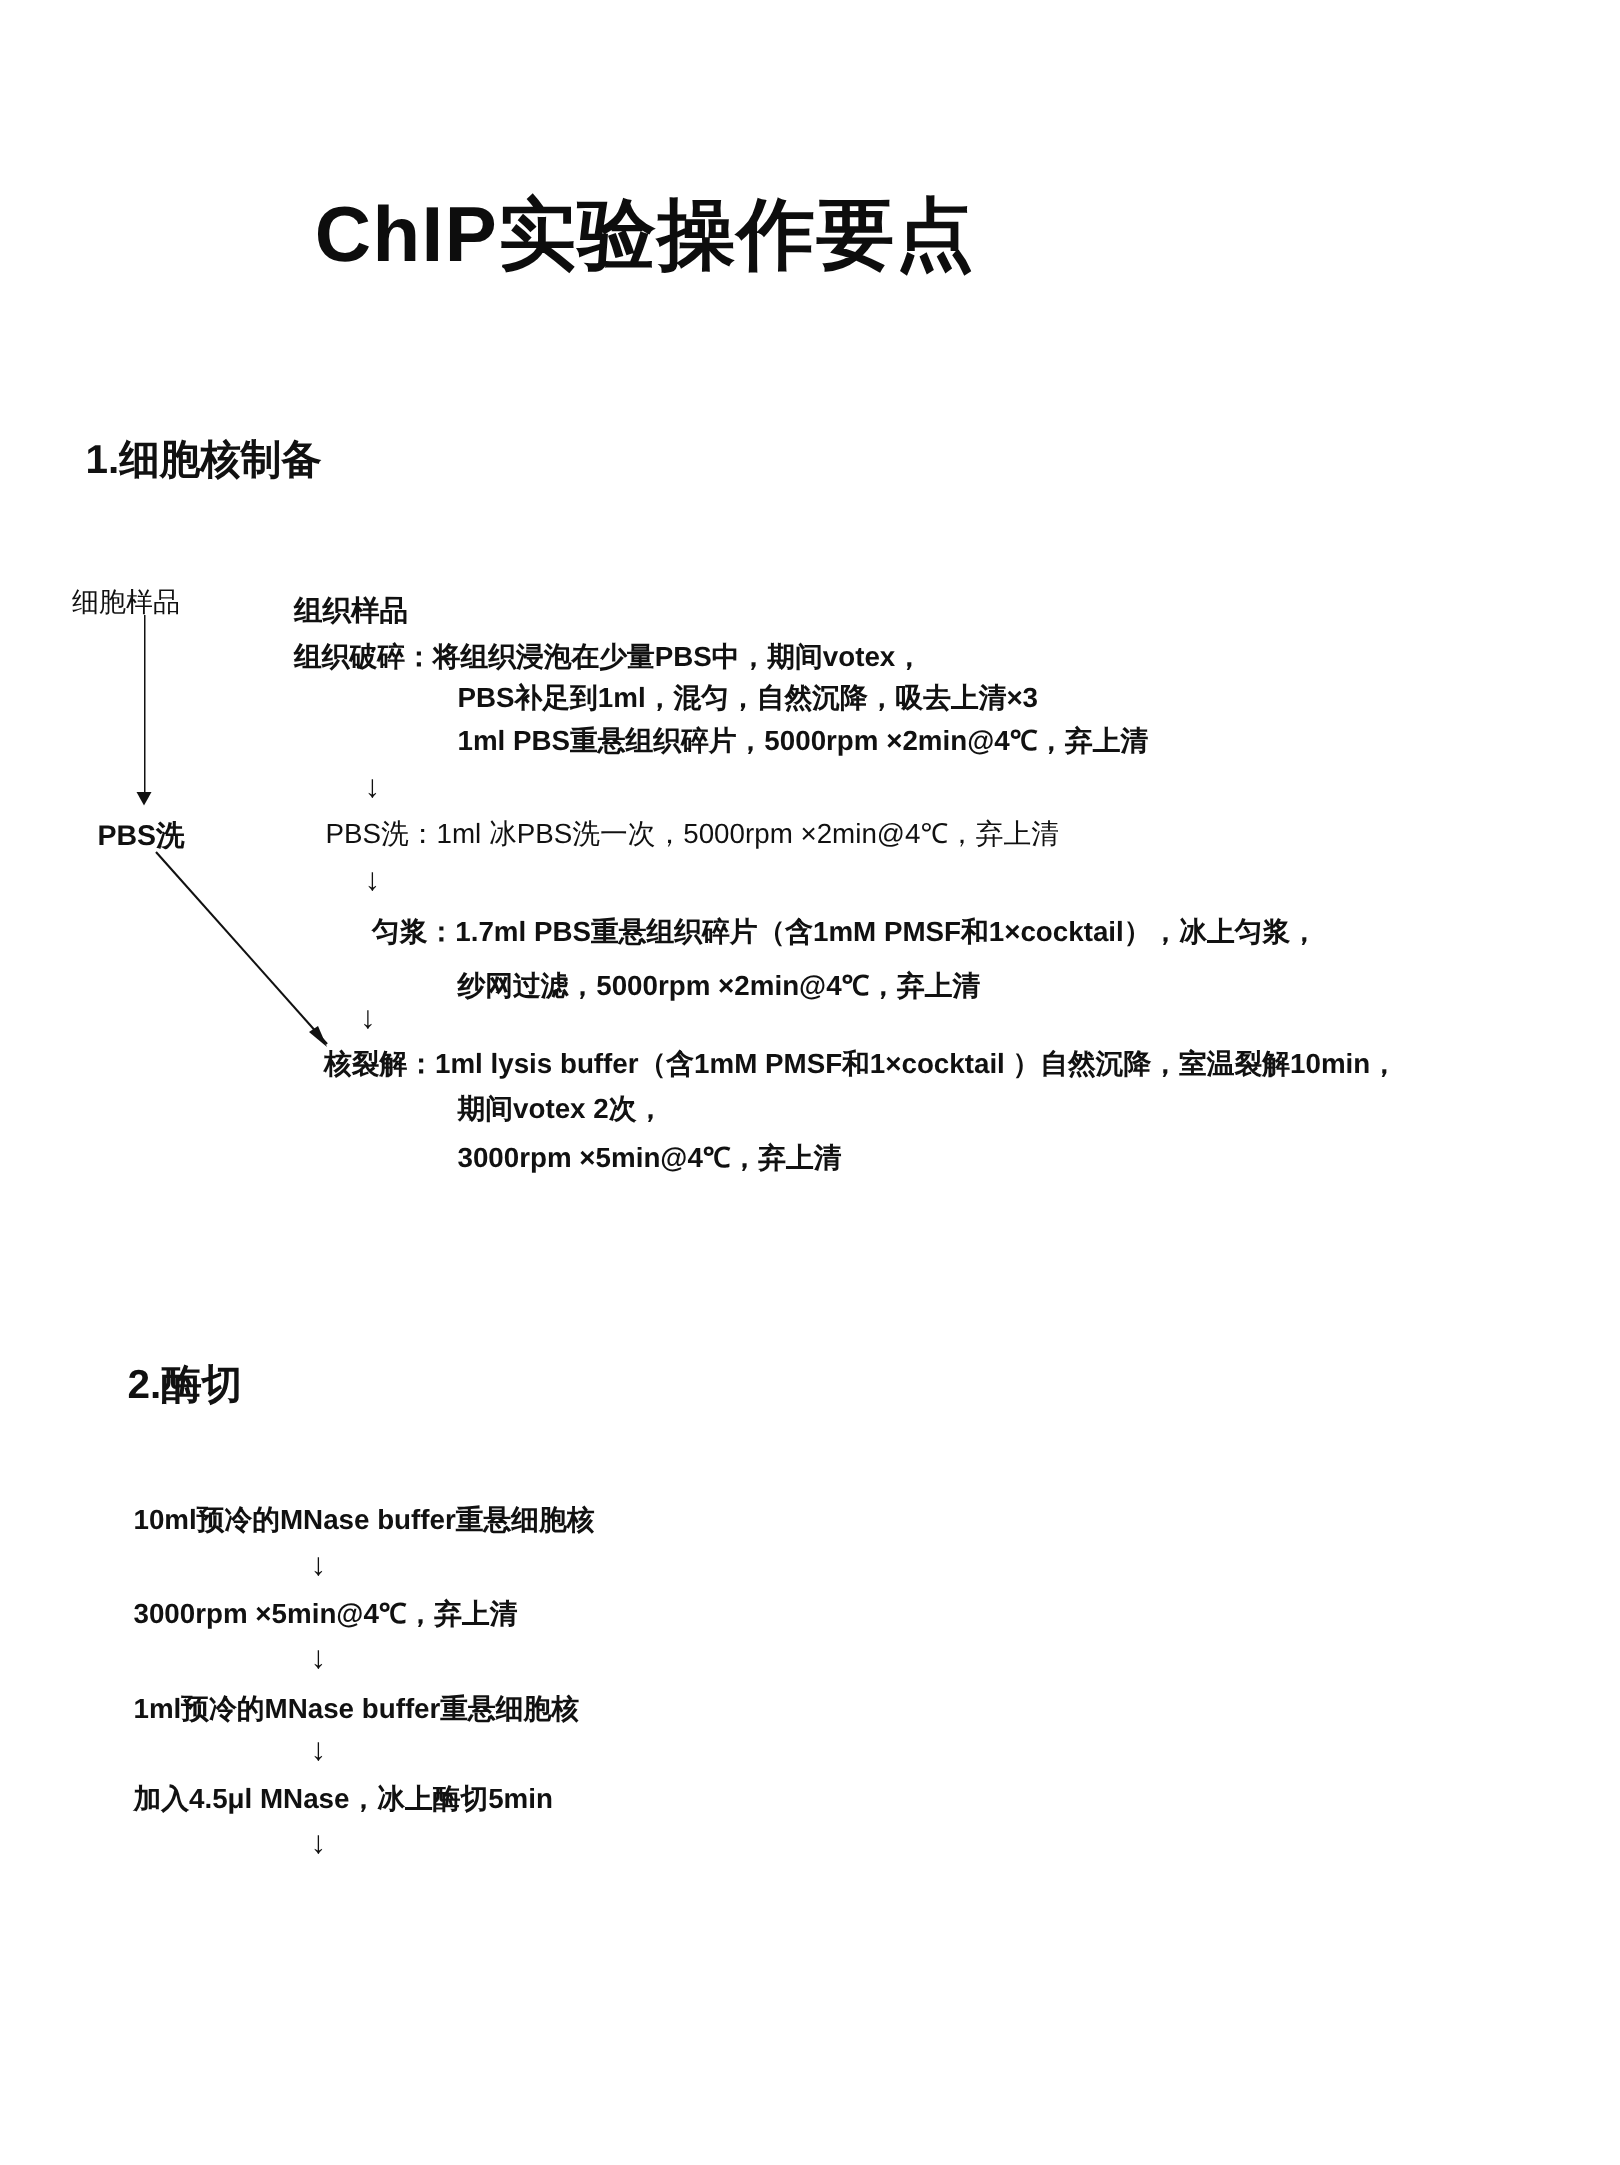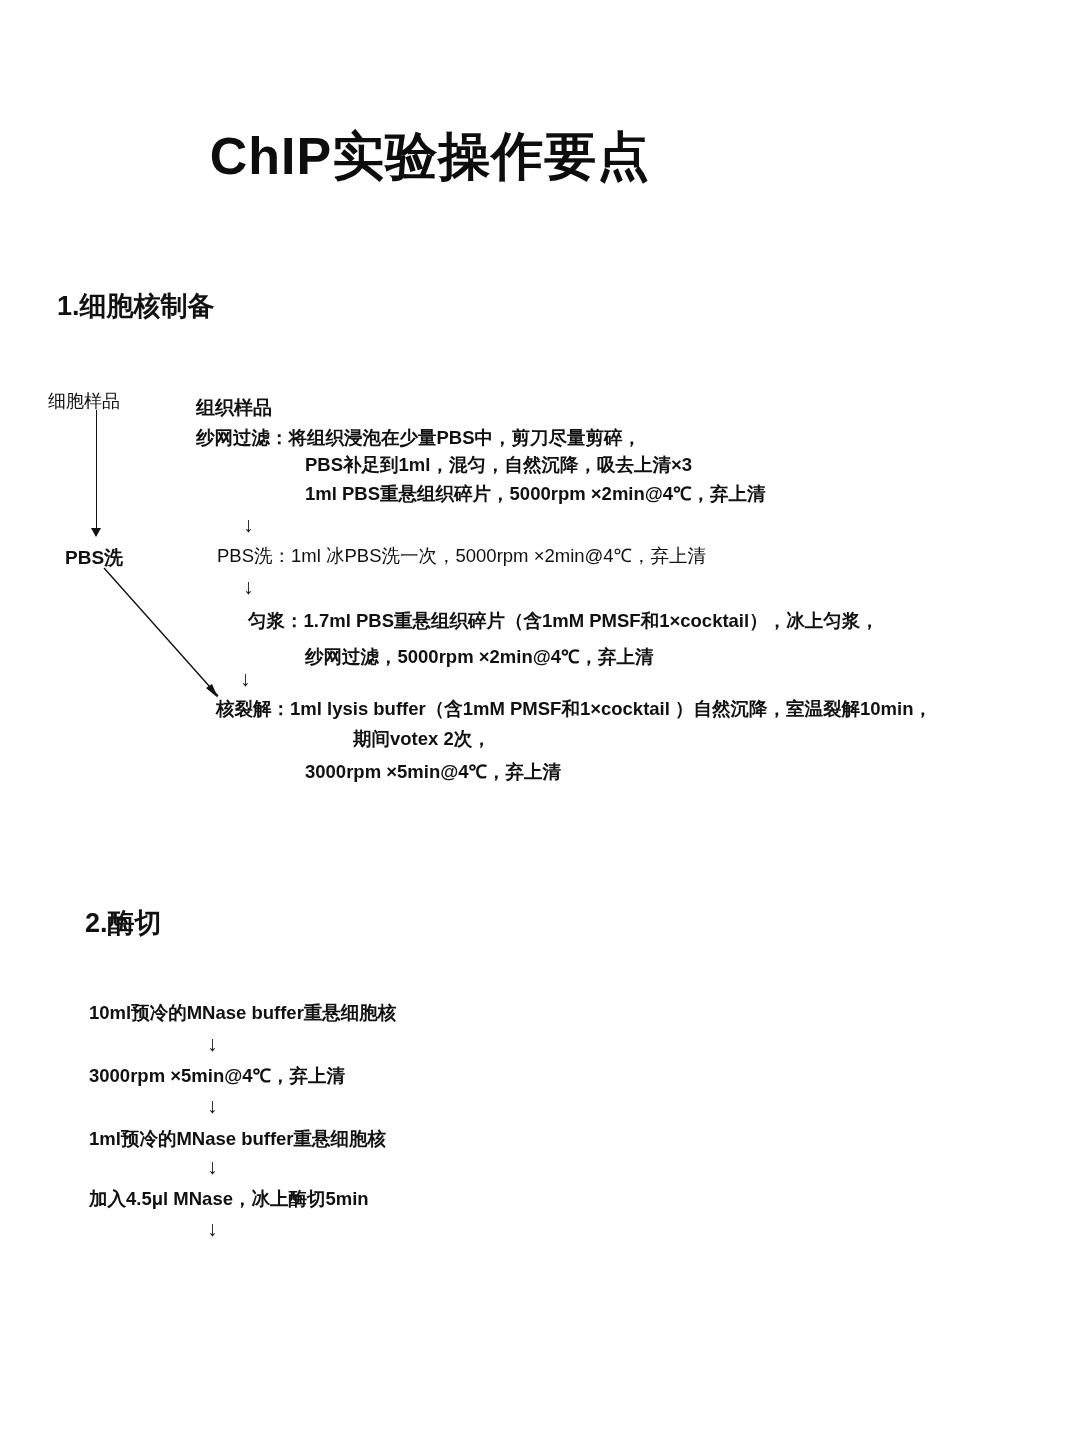--- a/index.html
+++ b/index.html
@@ -68,21 +68,21 @@
 
   
   .lbl-tissue-sample { top: 394px; left: 196px; font-weight: bold; font-size: 19px; }
   .lbl-tissue-break-1 { top: 425px; left: 196px; font-weight: bold; }
   .lbl-tissue-break-2 { top: 452px; left: 305px; font-weight: bold; }
   .lbl-tissue-break-3 { top: 481px; left: 305px; font-weight: bold; }
   .lbl-pbs-wash-right { top: 543px; left: 217px; font-weight: normal; }
   .lbl-homog-1 { top: 608px; left: 248px; font-weight: bold; }
   .lbl-homog-2 { top: 644px; left: 305px; font-weight: bold; }
   .lbl-lysis-1 { top: 696px; left: 216px; font-weight: bold; }
-  .lbl-lysis-2 { top: 726px; left: 305px; font-weight: bold; margin-left: 48px; }
+  .lbl-lysis-2 { top: 726px; left: 305px; font-weight: bold; }
   .lbl-lysis-3 { top: 759px; left: 305px; font-weight: bold; }
 
   
   .arr {
     position: absolute;
     font-size: 21px;
     color: #111111;
     line-height: 1;
   }
   .arr-r1 { top: 514px; left: 243px; }
@@ -139,21 +139,21 @@
   <div class="vline vline-cell"></div>
   <div class="vtip vtip-cell"></div>
   <div class="txt lbl-pbs-wash-left">PBS洗</div>
 
   <svg class="diag-wrap" viewBox="0 0 130 140" xmlns="http://www.w3.org/2000/svg">
     <line x1="4" y1="2" x2="118" y2="130" stroke="#111111" stroke-width="1.4"></line>
     <polygon points="118,132 106,122 112,118" fill="#111111"></polygon>
   </svg>
 
   <div class="txt lbl-tissue-sample">组织样品</div>
-  <div class="txt lbl-tissue-break-1">纱网过滤：将组织浸泡在少量PBS中，剪刀尽量剪碎，</div>
+  <div class="txt lbl-tissue-break-1">组织破碎：将组织浸泡在少量PBS中，期间votex，</div>
   <div class="txt lbl-tissue-break-2">PBS补足到1ml，混匀，自然沉降，吸去上清×3</div>
   <div class="txt lbl-tissue-break-3">1ml PBS重悬组织碎片，5000rpm ×2min@4℃，弃上清</div>
 
   <div class="arr arr-r1">↓</div>
 
   <div class="txt lbl-pbs-wash-right">PBS洗：1ml 冰PBS洗一次，5000rpm ×2min@4℃，弃上清</div>
 
   <div class="arr arr-r2">↓</div>
 
   <div class="txt lbl-homog-1">匀浆：1.7ml PBS重悬组织碎片（含1mM PMSF和1×cocktail），冰上匀浆，</div>

